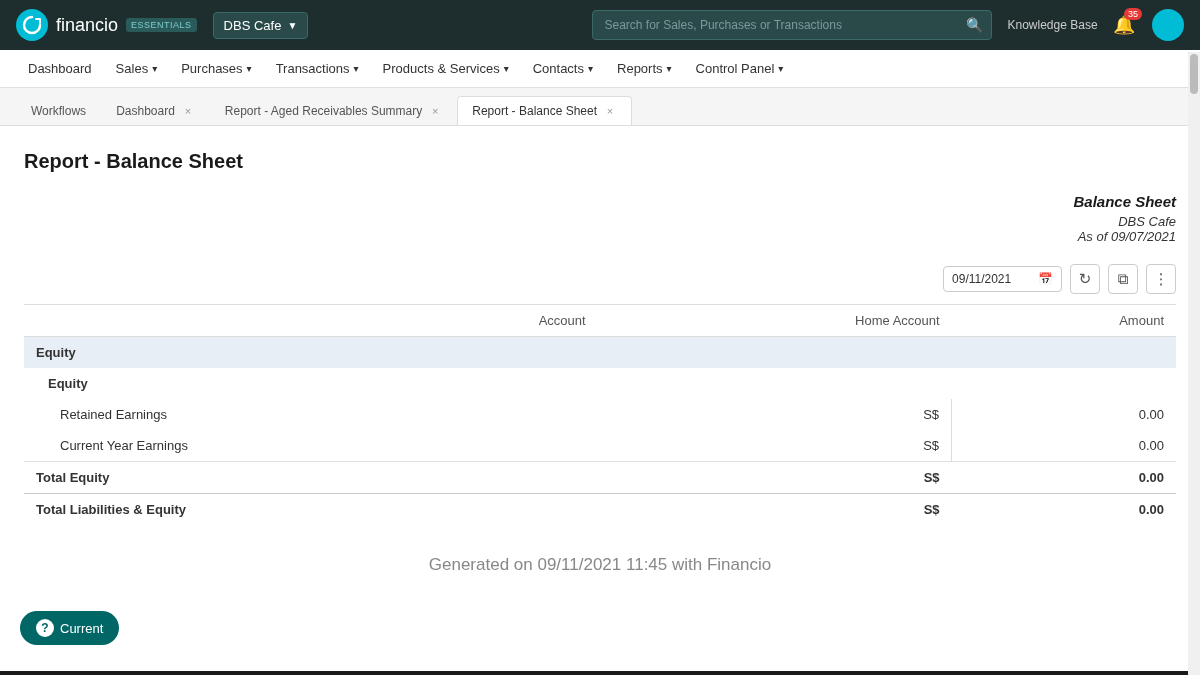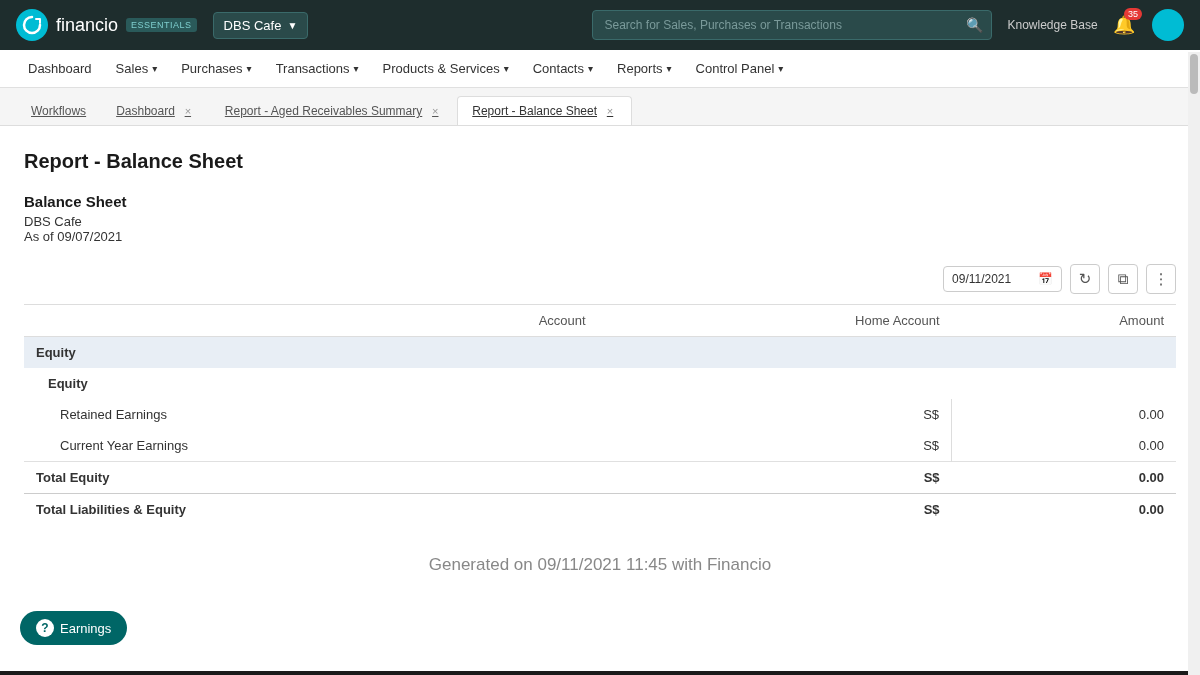--- a/index.html
+++ b/index.html
@@ -129,21 +129,20 @@
       padding: 7px 14px;
       font-size: 12px;
       color: #555;
       cursor: pointer;
       border: 1px solid transparent;
       border-bottom: none;
       border-radius: 4px 4px 0 0;
       background: transparent;
       display: flex; align-items: flex-end; gap: 6px;
       white-space: nowrap;
-      text-decoration: underline;
     }
     .tab.active {
       background: white;
       border-color: #ddd;
       color: #333;
       font-weight: 500;
     }
     .tab .close-x {
       font-size: 11px; color: #999; cursor: pointer;
       width: 14px; height: 14px; display: flex; align-items: center; justify-content: center;
@@ -158,22 +157,23 @@
     }
     .page-title {
       font-size: 20px;
       font-weight: 600;
       color: #1a1a1a;
       margin-bottom: 20px;
     }
 
     
     .report-header {
-      text-align: left;
+      text-align: right;
       margin-bottom: 20px;
+      font-style: italic;
     }
     .report-header .report-title {
       font-size: 15px;
       font-weight: 700;
       color: #1a1a1a;
     }
     .report-header .report-company {
       font-size: 13px;
       color: #333;
       margin-top: 4px;
@@ -449,18 +449,18 @@
     </tbody>
   </table>
 
   <div class="report-footer">
     <span>Generated on 09/11/2021 11:45 with Financio</span>
   </div>
 </div>
 
 <button class="support-btn">
   <span style="width:18px;height:18px;background:#fff;border-radius:50%;color:#006666;display:flex;align-items:center;justify-content:center;font-size:12px;font-weight:bold;">?</span>
-  <span>Earnings</span>
+  <span>Current</span>
 </button>
 
 <div class="scrollbar-track">
   <div class="scrollbar-thumb"></div>
 </div>
 
 </body></html>

